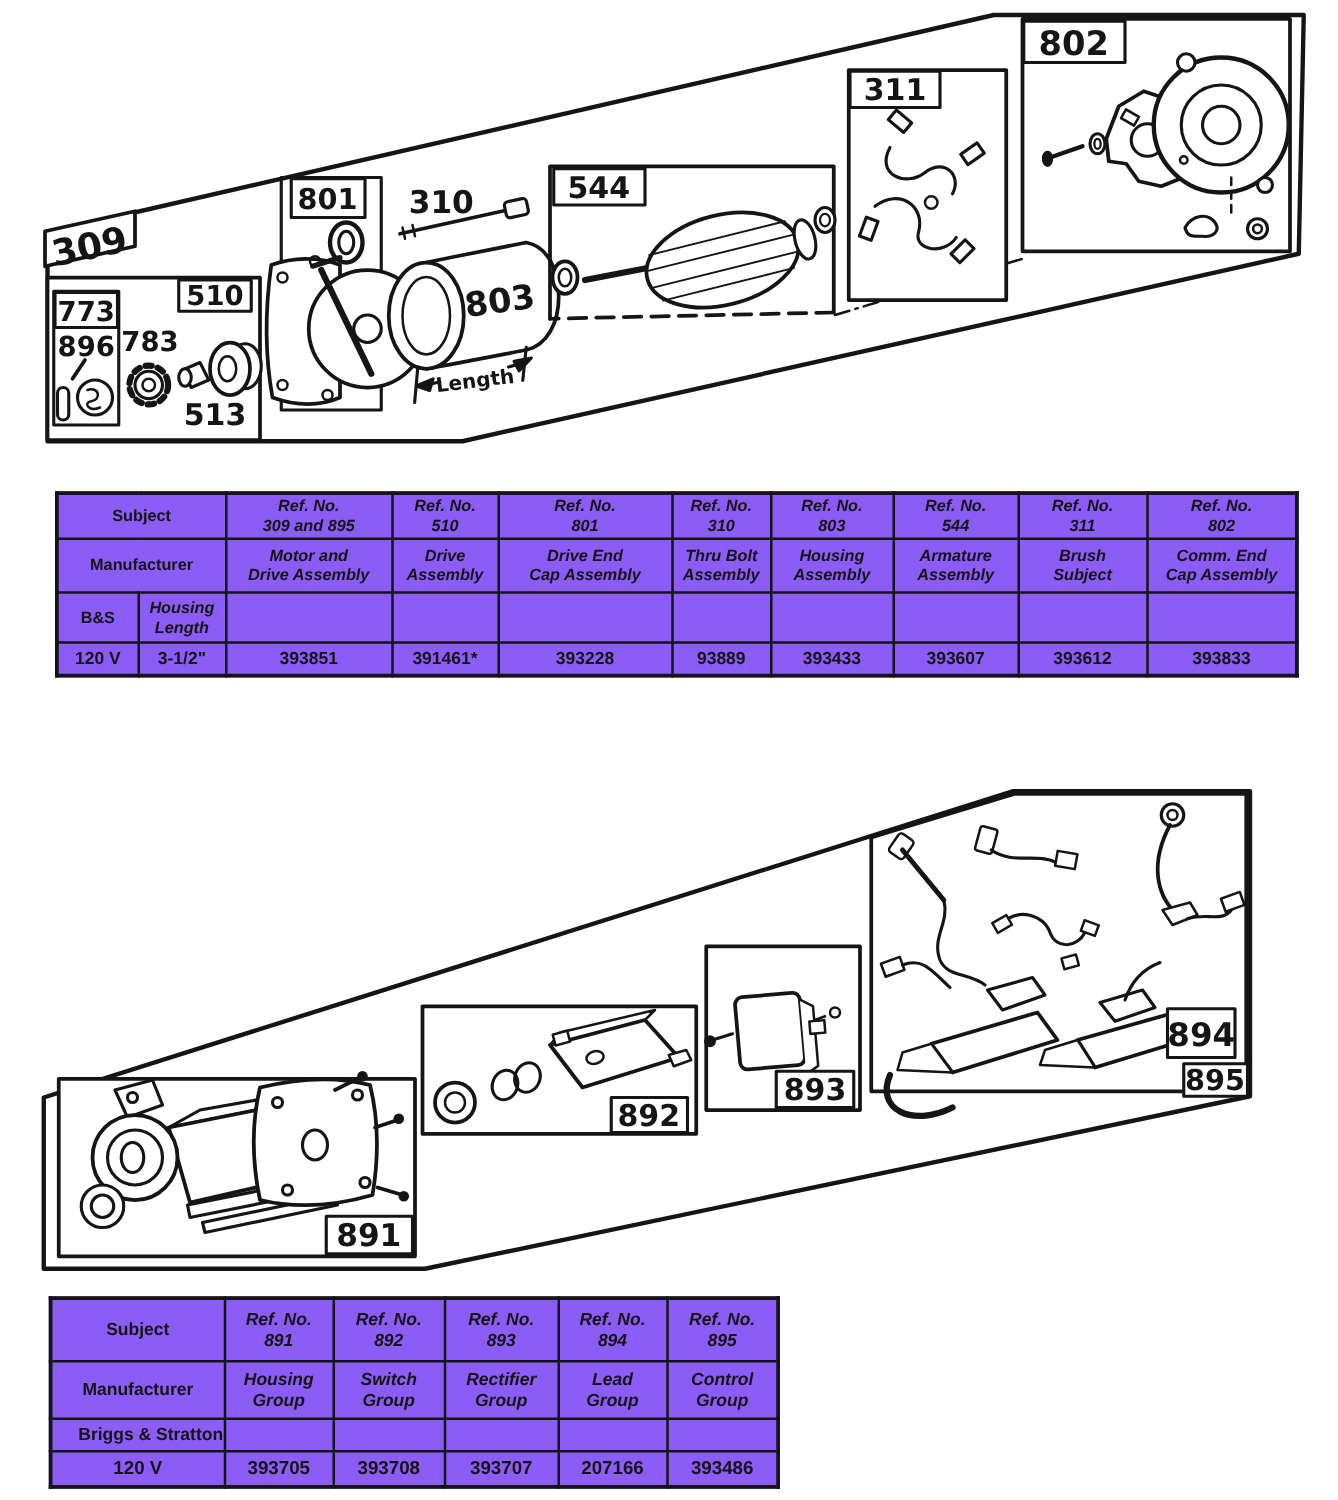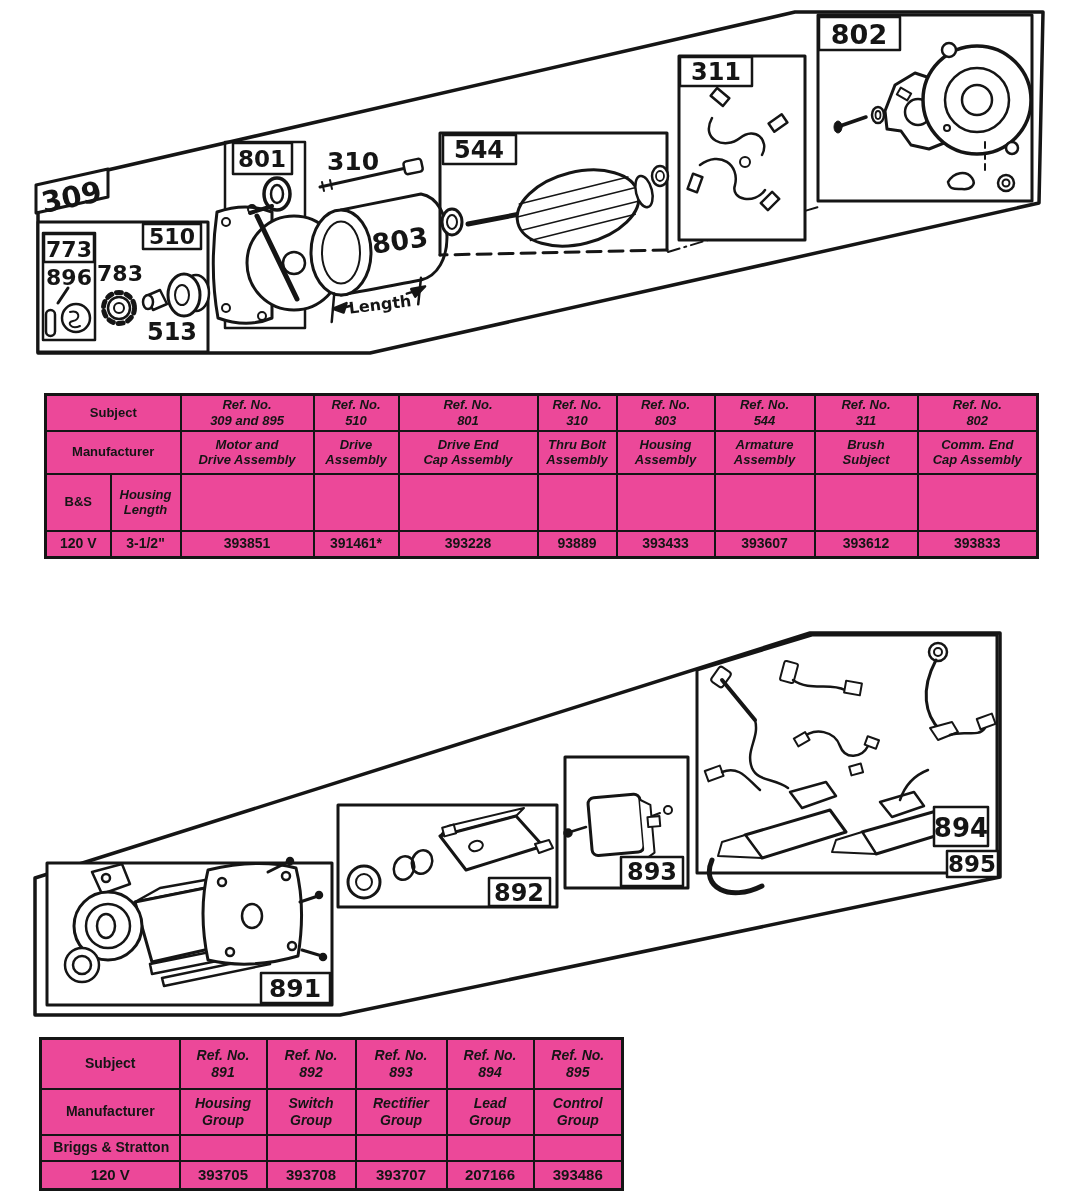--- a/index.html
+++ b/index.html
@@ -1,30 +1,30 @@
 <!DOCTYPE html>
 <html><head>
 <meta charset="utf-8">
 <style>
   html,body{margin:0;padding:0;background:#fff;}
   #page{position:relative;width:1070px;height:1200px;background:#fff;overflow:hidden;
         font-family:"Liberation Sans",sans-serif;color:#151515;}
   svg{position:absolute;left:0;}
   svg text{font-family:"DejaVu Sans",sans-serif;font-weight:bold;fill:#151515;}
-  table{border-collapse:collapse;position:absolute;table-layout:fixed;background:#ec4899;}
+  table{border-collapse:collapse;position:absolute;table-layout:fixed;background:#8b5cf6;}
   td{border:2px solid #151515;text-align:center;vertical-align:middle;
      font-weight:bold;padding:0;overflow:hidden;}
   .t1{left:44px;top:393px;width:992px;border:3px solid #151515;}
   .t1 td{font-size:13px;line-height:1.18;}
   .t1 .val{font-size:14px;}
   .t2{left:39px;top:1037px;width:582px;border:3px solid #151515;}
   .t2 td{font-size:14px;line-height:1.2;}
   .t2 .val{font-size:15px;}
   .pre{white-space:pre-line;font-style:italic;}
-  .left{text-align:center;padding-left:2px;}
+  .left{text-align:right;padding-left:2px;}
   #footnotes{position:absolute;left:44px;top:549px;width:420px;
              font-weight:bold;font-size:16px;line-height:22px;}
   .fn-row{display:grid;grid-template-columns:76px 206px auto;}
   .fn-row span{white-space:nowrap;}
 </style>
 </head>
 <body>
 
 <div id="page">
 
@@ -203,21 +203,21 @@
 Assembly</td>
       <td class="pre">Housing
 Assembly</td>
       <td class="pre">Armature
 Assembly</td>
       <td class="pre">Brush
 Subject</td>
       <td class="pre">Comm. End
 Cap Assembly</td>
     </tr>
-    <tr style="height:57px">
+    <tr style="height:40px">
       <td>B&amp;S</td>
       <td class="pre">Housing
 Length</td>
       <td></td>
           <td></td>
       <td></td>
           <td></td>
       <td></td>
           <td></td>
       <td></td>

